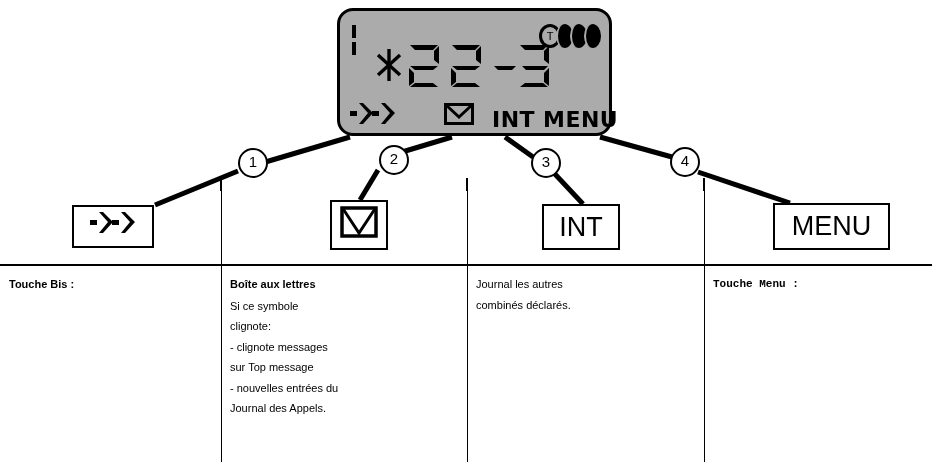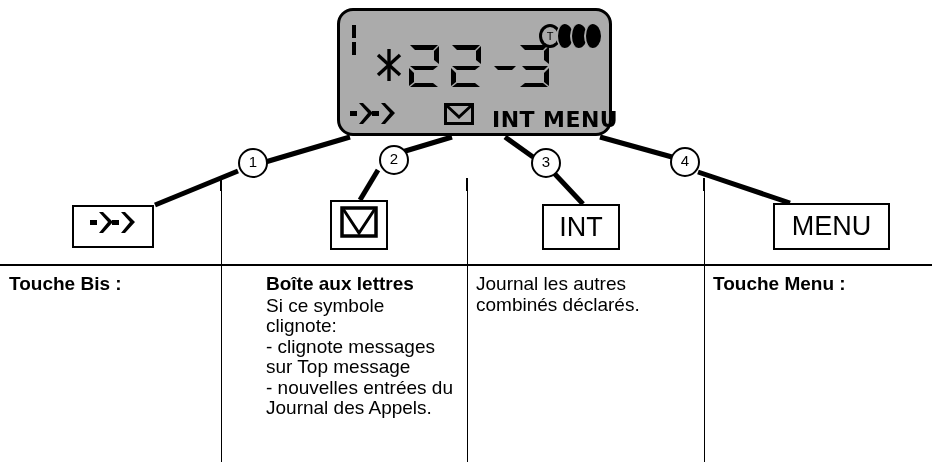--- a/index.html
+++ b/index.html
@@ -182,34 +182,34 @@
     height: 271px;
     background: #000;
   }
   #v1 { left: 221px; }
   #v2 { left: 467px; }
   #v3 { left: 704px; }
 
   .cell {
     position: absolute;
     top: 274px;
-    font-size: 19px;
+    font-size: 11px;
     line-height: 20.5px;
     font-family: "Liberation Sans", sans-serif;
   }
   .cell .title {
     font-weight: bold;
     display: block;
     margin-bottom: 1px;
   }
   .cell .body { display: block; white-space: pre-line; }
   #cell1 { left: 9px;   width: 205px; }
-  #cell2 { left: 230px; width: 232px; margin-left: 36px; }
+  #cell2 { left: 230px; width: 232px; }
   #cell3 { left: 476px; width: 222px; }
-  #cell4 { left: 713px; width: 212px; }
+  #cell4 { left: 713px; width: 212px; font-family: Liberation Mono, monospace; }
 </style>
 </head>
 <body>
 
 <div id="page">
 
   <div class="lcd">
 
     <div class="antenna-bar">
       <i class="s1"></i>

